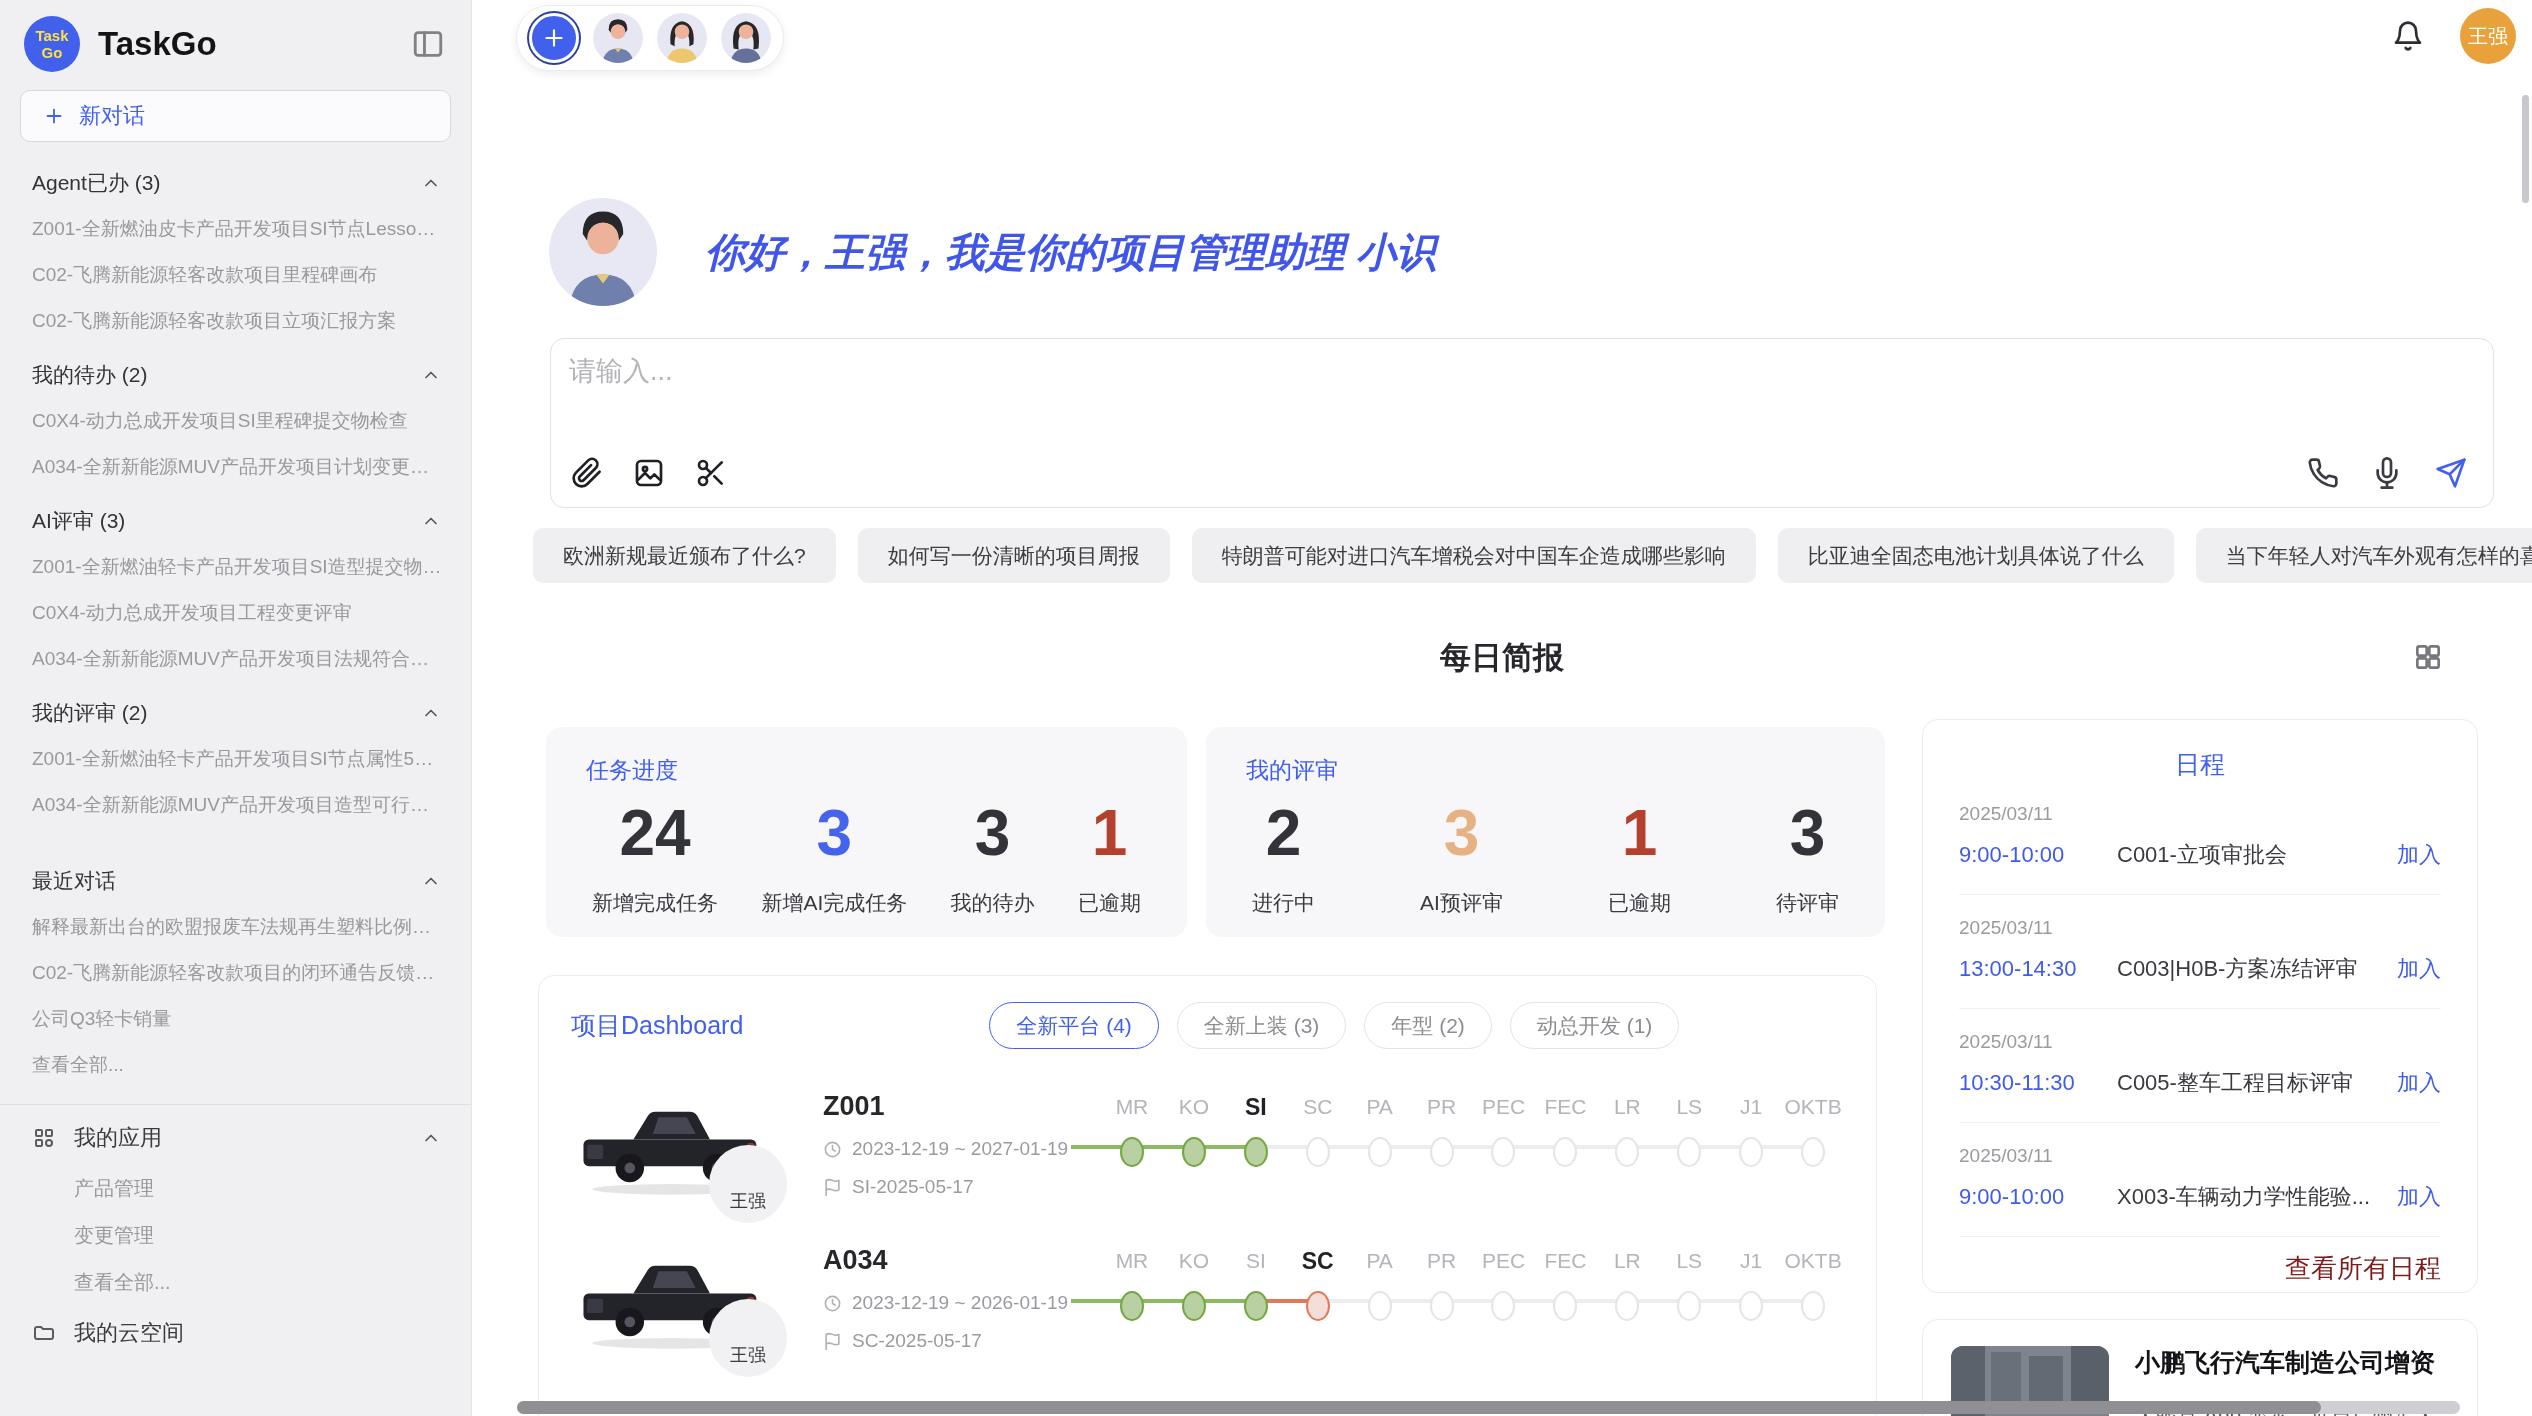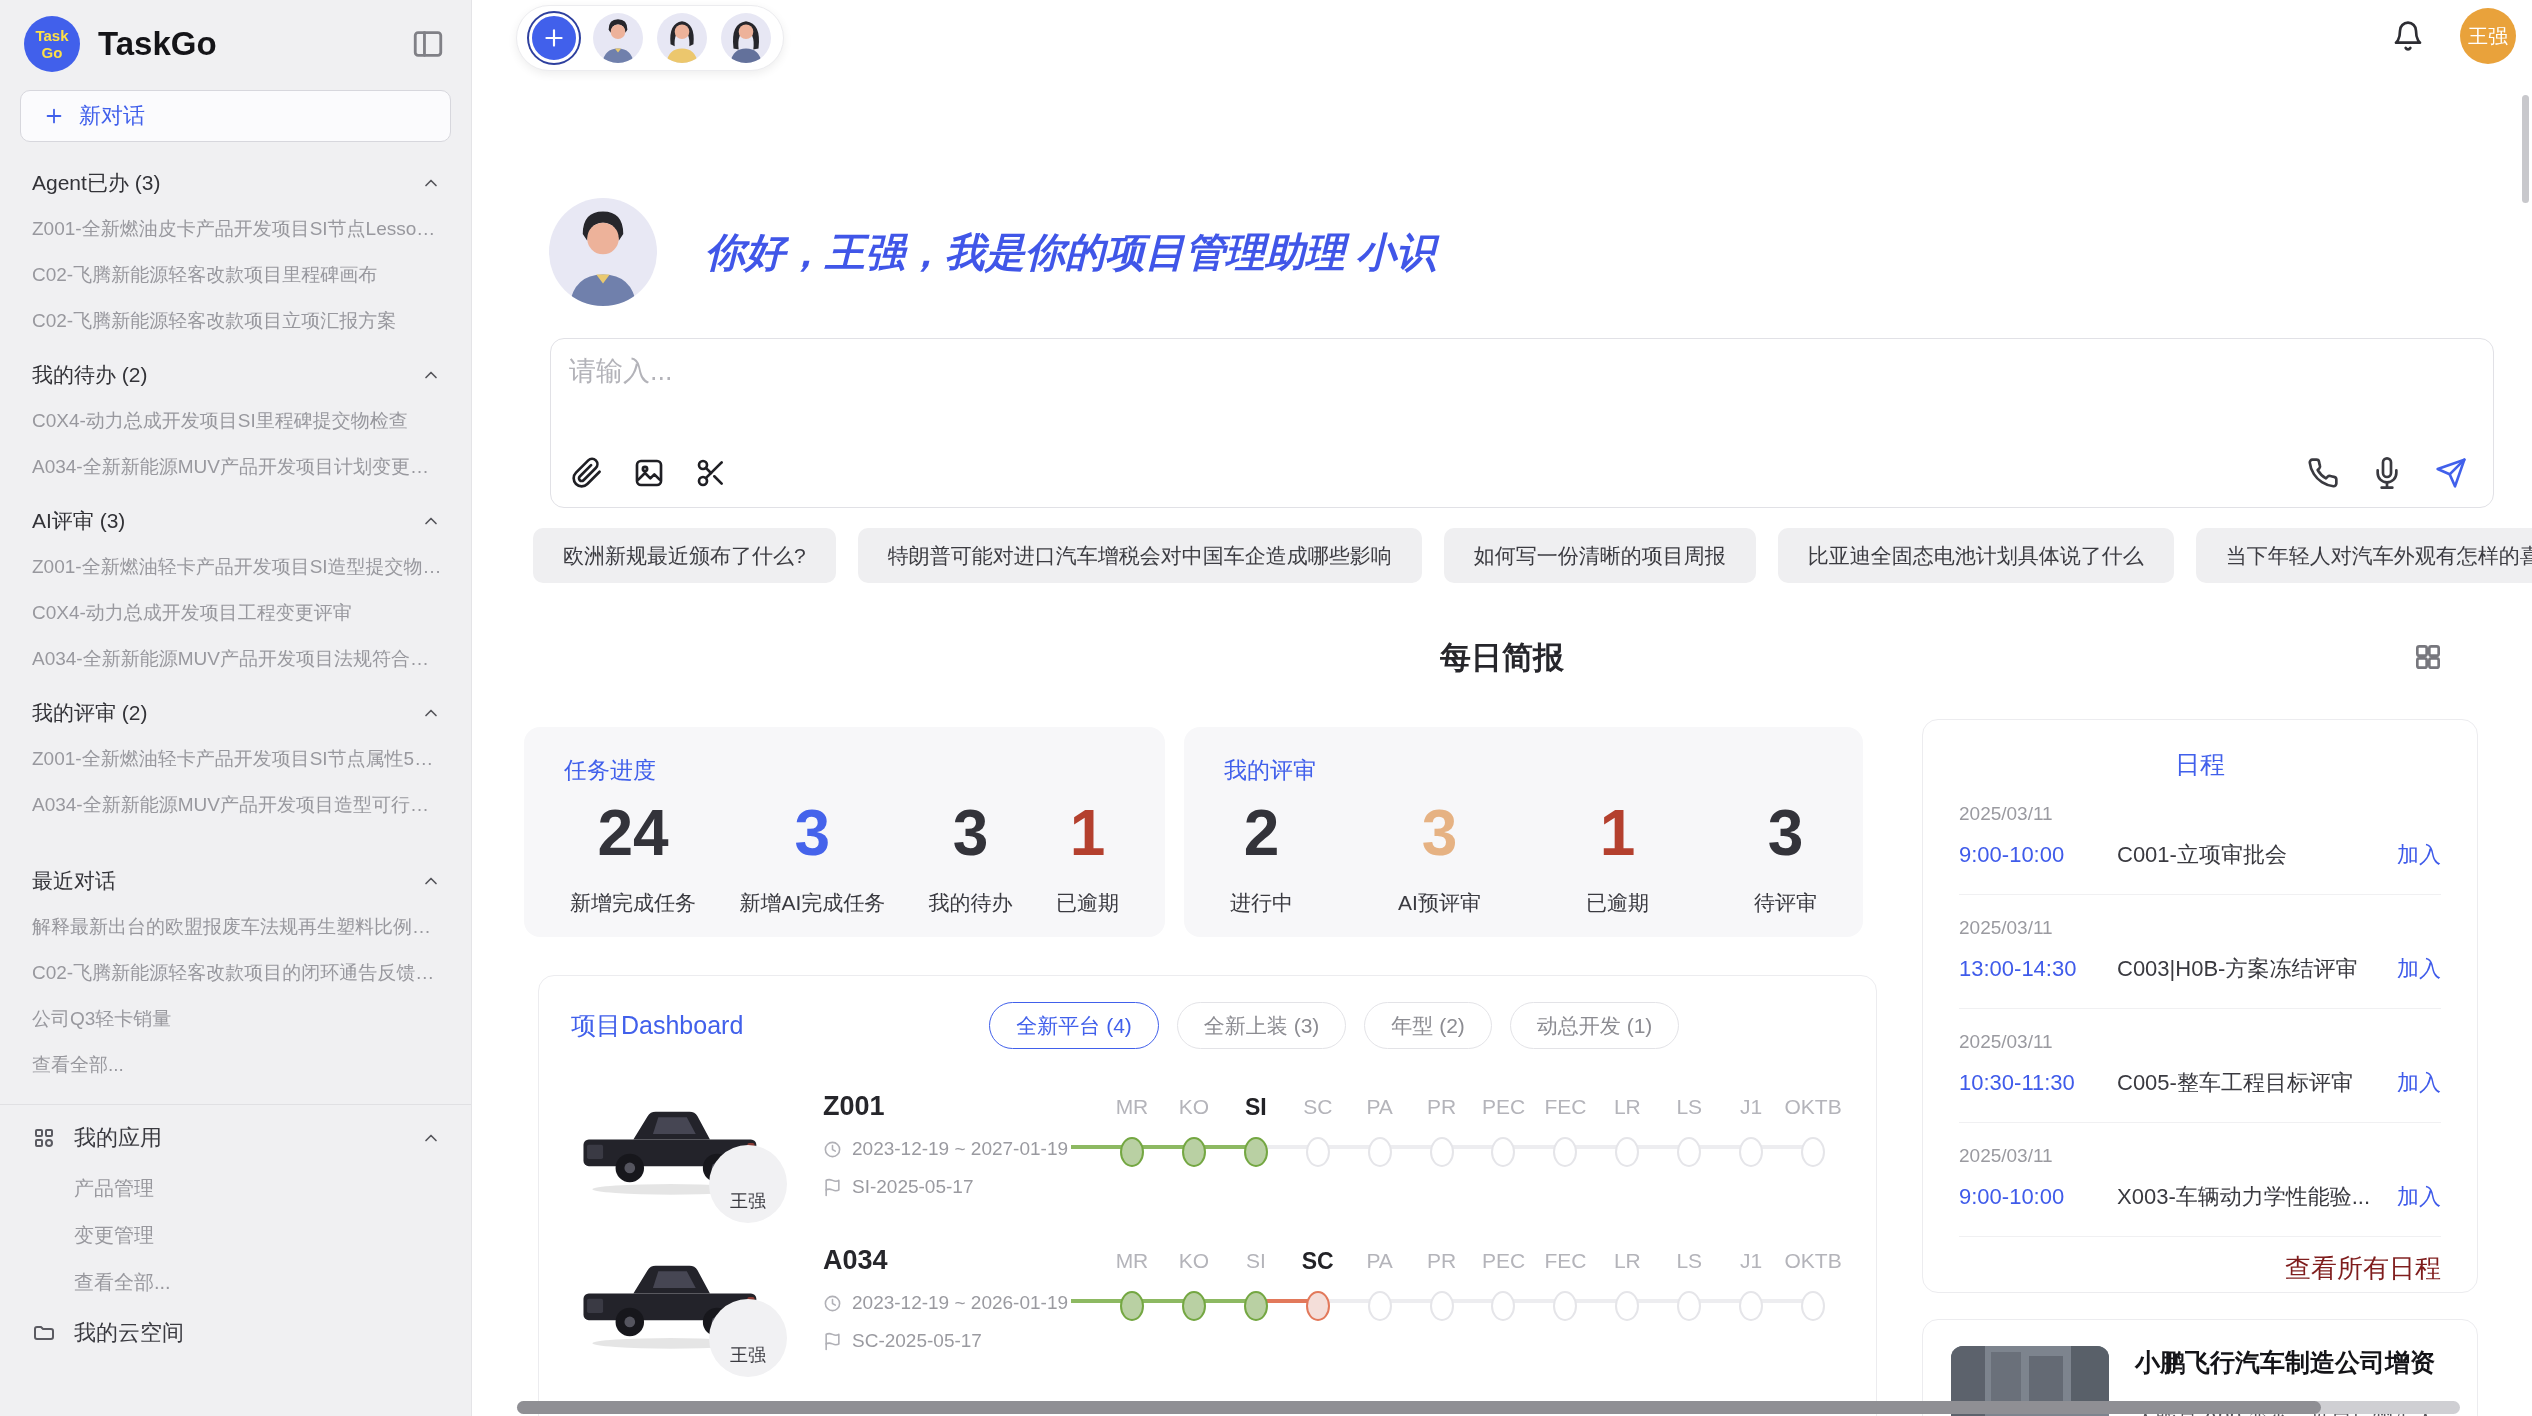--- a/index.html
+++ b/index.html
@@ -46,21 +46,21 @@
   .composer-right-icons { position:absolute; right:26px; bottom:18px; display:flex; gap:32px; align-items:center; }
   .composer-right-icons .cic { width:32px; height:32px; color:#3a3a40; cursor:pointer; }
   .composer-right-icons .send { color:#4160eb; }
 
   .chips { position:absolute; left:61px; top:528px; display:flex; gap:22px; }
   .chip { height:55px; background:#efeff1; border-radius:10px; display:flex; align-items:center; padding:0 30px; font-size:21px; color:#3c3c42; white-space:nowrap; cursor:pointer; }
 
   .briefing-title { position:absolute; left:0; top:637px; width:100%; text-align:center; font-size:31px; font-weight:bold; color:#26262b; }
   .briefing-grid { position:absolute; left:1940px; top:641px; width:32px; height:32px; color:#77777d; cursor:pointer; }
 
-  .stats-row { position:absolute; left:52px; top:727px; display:flex; gap:19px; }
+  .stats-row { position:absolute; left:74px; top:727px; display:flex; gap:19px; }
   .stat-card { height:210px; background:#f7f7f9; border-radius:16px; padding:28px 40px 0 40px; }
   .stat-card.c1 { width:641px; } .stat-card.c2 { width:679px; }
   .stat-card h3 { font-size:23px; font-weight:normal; color:#4160eb; }
   .stat-values { display:flex; justify-content:space-between; margin-top:6px; padding:0 6px; }
   .stat { display:flex; flex-direction:column; align-items:center; }
   .stat-num { font-size:64px; font-weight:600; line-height:1.3; }
   .stat-label { font-size:21px; color:#3a3a40; margin-top:14px; }
   .c-dark { color:#33333a; } .c-blue { color:#4563eb; } .c-red { color:#b4402e; } .c-orange { color:#e6b283; }
 
   .dashboard-card { position:absolute; left:66px; top:975px; width:1339px; height:660px; background:#fff; border:1px solid #ececef; border-radius:16px; padding:26px 32px; overflow:hidden; }
@@ -331,22 +331,22 @@
         </svg>
       <svg class="ic cic send" viewBox="0 0 24 24">
           <line x1="22" y1="2" x2="11" y2="13"></line>
           <polygon points="22 2 15 22 11 13 2 9 22 2"></polygon>
         </svg>
     </div>
   </div>
 
   <div class="chips">
     <div class="chip">欧洲新规最近颁布了什么?</div>
+    <div class="chip">如何写一份清晰的项目周报</div>
     <div class="chip">特朗普可能对进口汽车增税会对中国车企造成哪些影响</div>
-    <div class="chip">如何写一份清晰的项目周报</div>
     <div class="chip">比亚迪全固态电池计划具体说了什么</div>
     <div class="chip">当下年轻人对汽车外观有怎样的喜好趋势</div>
   </div>
 
   <div class="briefing-title">每日简报</div>
   <div class="briefing-grid">
     <svg class="ic" viewBox="0 0 24 24" width="32" height="32">
         <rect x="4" y="4" width="7" height="7" rx="1.5"></rect>
         <rect x="13" y="4" width="7" height="7" rx="1.5"></rect>
         <rect x="4" y="13" width="7" height="7" rx="1.5"></rect>

